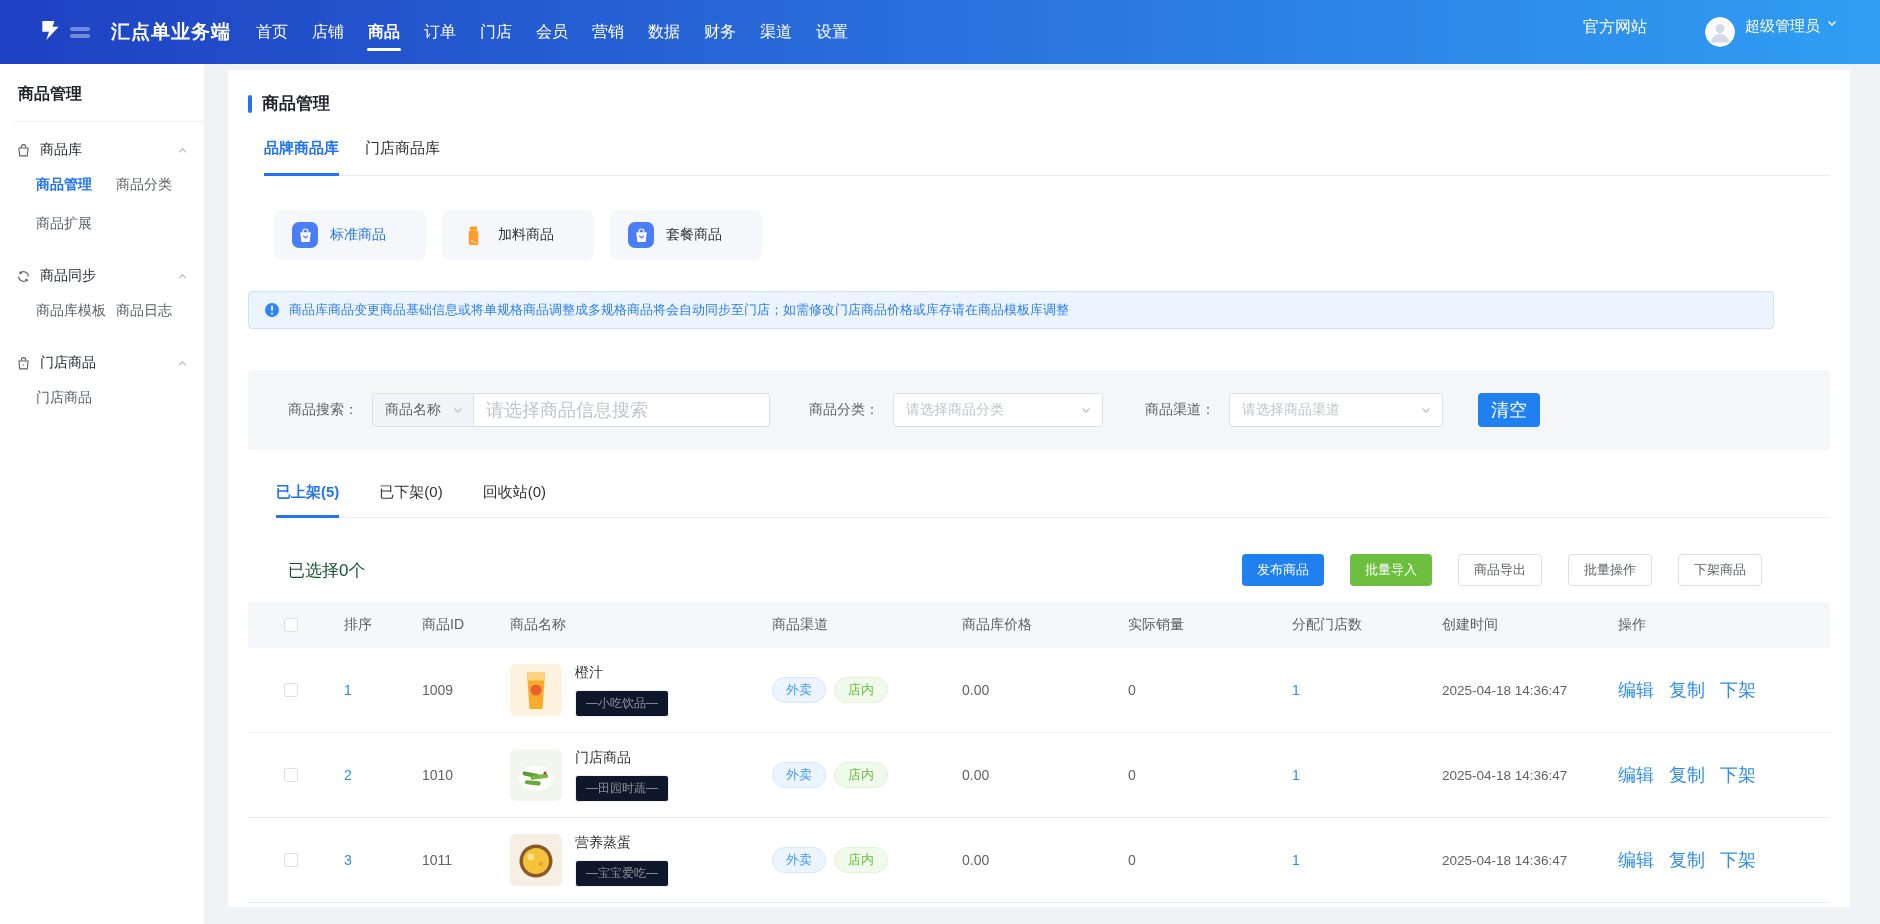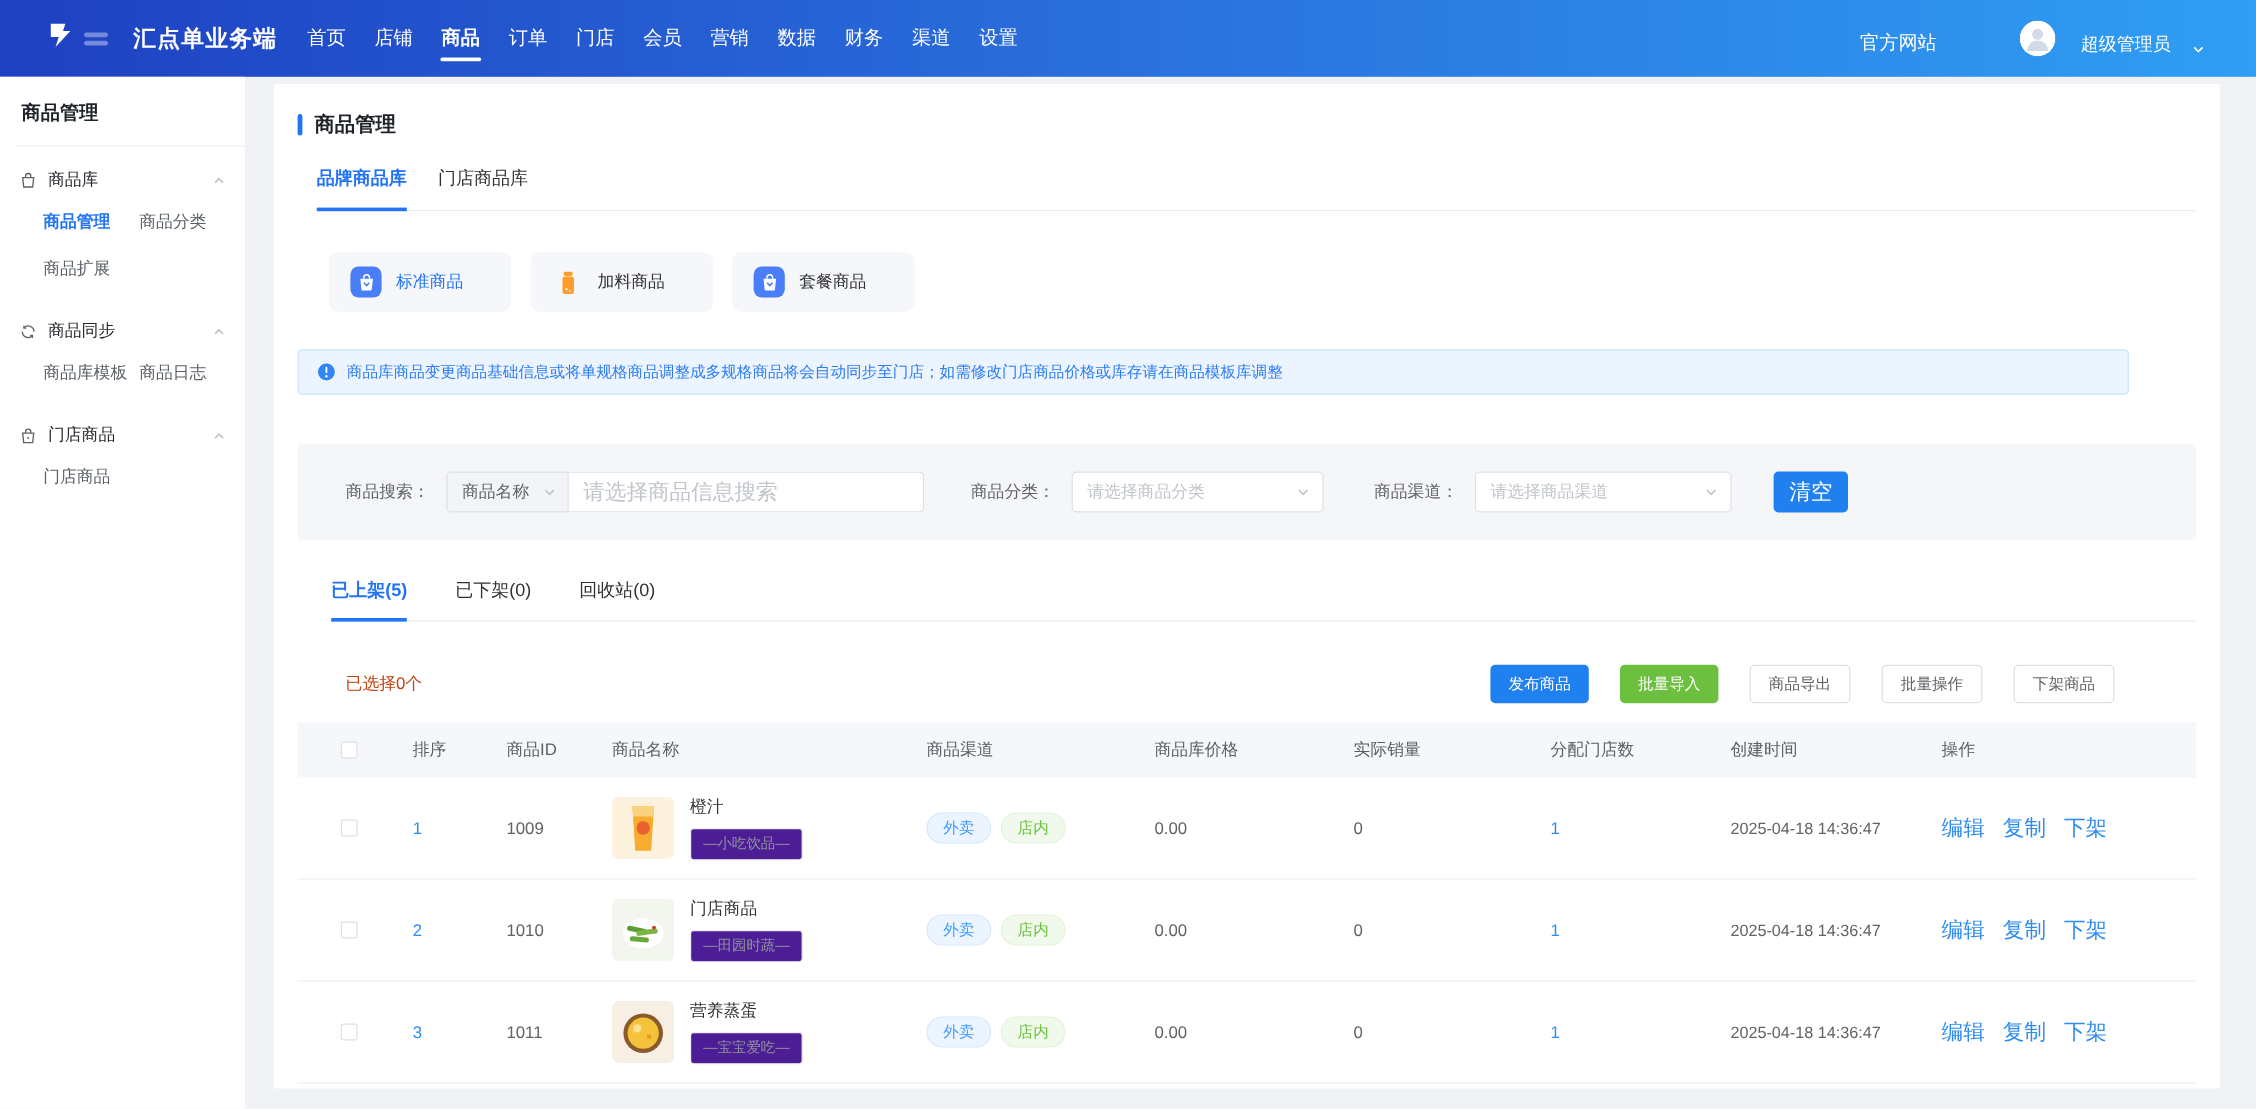--- a/index.html
+++ b/index.html
@@ -12,21 +12,21 @@
   .brand { display:flex; align-items:center; gap:7px; cursor:pointer;font-family:Liberation Serif, serif; }
   .brand-bars { display:flex; flex-direction:column; gap:3px; margin-right:14px; }
   .brand-bars i { display:block; width:20px; height:4px; border-radius:2px; background:rgba(255,255,255,.38); }
   .brand-text { font-size:19px; font-weight:bold; letter-spacing:1px; white-space:nowrap; }
   .nav-menu { display:flex; gap:22px; margin-left:24px; height:64px; align-items:center; }
   .nav-item { position:relative; color:#fff; font-size:16px; height:64px; display:flex; align-items:center;
               cursor:pointer; white-space:nowrap; padding:14px 1px; }
   .nav-item.active { font-weight:bold; }
   .nav-item.active::after { content:""; position:absolute; left:50%; transform:translateX(-50%);
               bottom:13px; width:34px; height:3px; background:#fff; border-radius:2px; }
-  .nav-right { margin-left:auto; display:flex; align-items:flex-end;gap:11px; }
+  .nav-right { margin-left:auto; display:flex; align-items:flex-start; }
   .site-link { font-size:16px; color:#fff; cursor:pointer; margin-right:58px; white-space:nowrap; }
   .avatar { width:30px; height:30px; border-radius:50%; overflow:hidden; flex-shrink:0; }
   .username { font-size:15px; margin:0 6px 0 10px; white-space:nowrap; cursor:pointer; }
 
   
   .layout { display:flex; height:860px; }
   .sidebar { width:204px; background:#fff; flex-shrink:0; padding:0 16px; }
   .sidebar-title { font-size:16px; font-weight:bold; color:#1f2329; padding:20px 0 16px 2px; }
   .side-divider { height:1px; background:#eef0f4; margin:0 -16px 0 -2px; }
   .side-group-header { display:flex; align-items:center; gap:9px; margin-top:26px; font-size:14px;
@@ -83,21 +83,21 @@
   .clear-btn { width:62px; height:34px; background:#2080f0; color:#fff; border:none; border-radius:4px;
             font-size:18px; margin-left:35px; cursor:pointer; font-family:inherit; }
 
   
   .status-tabs { display:flex; gap:40px; margin:33px 0 0 28px; border-bottom:1px solid #e9ecf2; }
   .status-tab { font-size:15px; color:#303133; padding-bottom:13px; cursor:pointer; }
   .status-tab.active { color:#2374f5; font-weight:bold; border-bottom:3px solid #2374f5; margin-bottom:-1px; }
 
   
   .select-row { display:flex; align-items:center; margin:36px 0 0 0; }
-  .selection-text { font-size:14px; color:#c2410c; margin-left:40px; }
+  .selection-text { font-size:17px; color:#14532d; margin-left:40px; }
   .btn-group { margin-left:auto; margin-right:68px; display:flex; gap:26px; }
   .btn { height:32px; padding:0 15px; border-radius:4px; font-size:13px; display:flex; align-items:center;
          cursor:pointer; border:none; font-family:inherit; white-space:nowrap; }
   .btn-primary { background:#2080f0; color:#fff; }
   .btn-success { background:#6cbf3f; color:#fff; }
   .btn-default { background:#fff; border:1px solid #dcdfe6; color:#606266; }
 
   
   .table { margin-top:16px; }
   .tgrid { display:grid; grid-template-columns:60px 78px 88px 262px 190px 166px 164px 150px 176px 1fr;
@@ -105,21 +105,21 @@
   .thead { height:46px; background:#f6f7fa; font-size:14px; color:#5a5f66; font-weight:500; }
   .trow { height:85px; border-bottom:1px solid #ebeef5; font-size:14px; color:#606266; }
   .checkbox { width:14px; height:14px; border:1px solid #dcdfe6; border-radius:2px; background:#fff;
            display:inline-block; cursor:pointer; }
   .link { color:#2d8cf0; cursor:pointer; }
   .name-cell { display:flex; align-items:center; gap:13px; }
   .prod-img { width:52px; height:52px; border-radius:6px; overflow:hidden; flex-shrink:0; }
   .prod-img svg { display:block; }
   .name-info { display:flex; flex-direction:column; gap:8px; align-items:flex-start; }
   .prod-name { color:#303133; font-size:14px; }
-  .cat-tag { background:#4c1d95; border:1px solid #efeff2; color:#8e939c; font-size:12px;
+  .cat-tag { background:#0f172a; border:1px solid #efeff2; color:#8e939c; font-size:12px;
            padding:4px 10px; border-radius:3px; white-space:nowrap; }
   .pills { display:flex; gap:8px; }
   .pill { height:26px; padding:0 13px; border-radius:14px; font-size:13px; display:inline-flex; align-items:center; }
   .pill-blue { background:#ecf5ff; border:1px solid #d3e8ff; color:#3f9bff; }
   .pill-green { background:#f0f9eb; border:1px solid #e1f3d8; color:#67c23a; }
   .ops { display:flex; gap:15px; font-size:18px; }
   .time-cell { font-size:13.5px; }
 </style>
 </head>
 <body>

